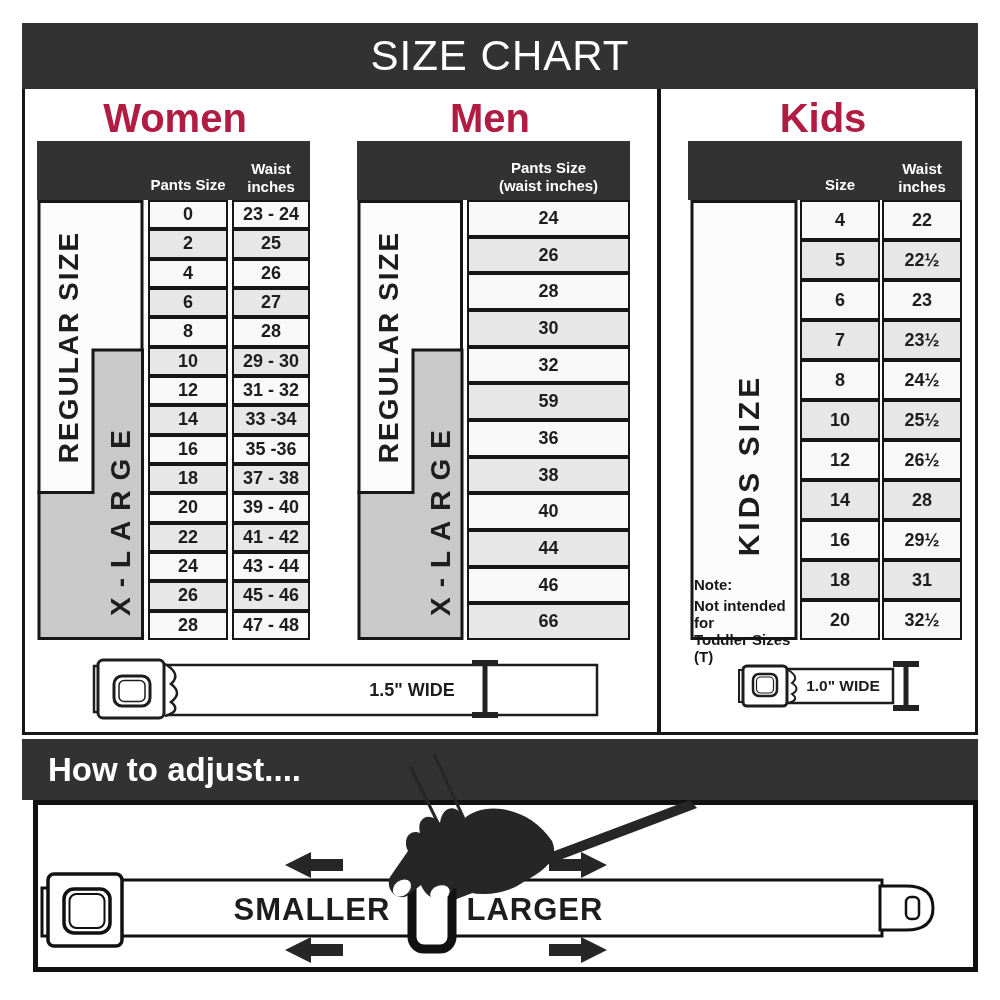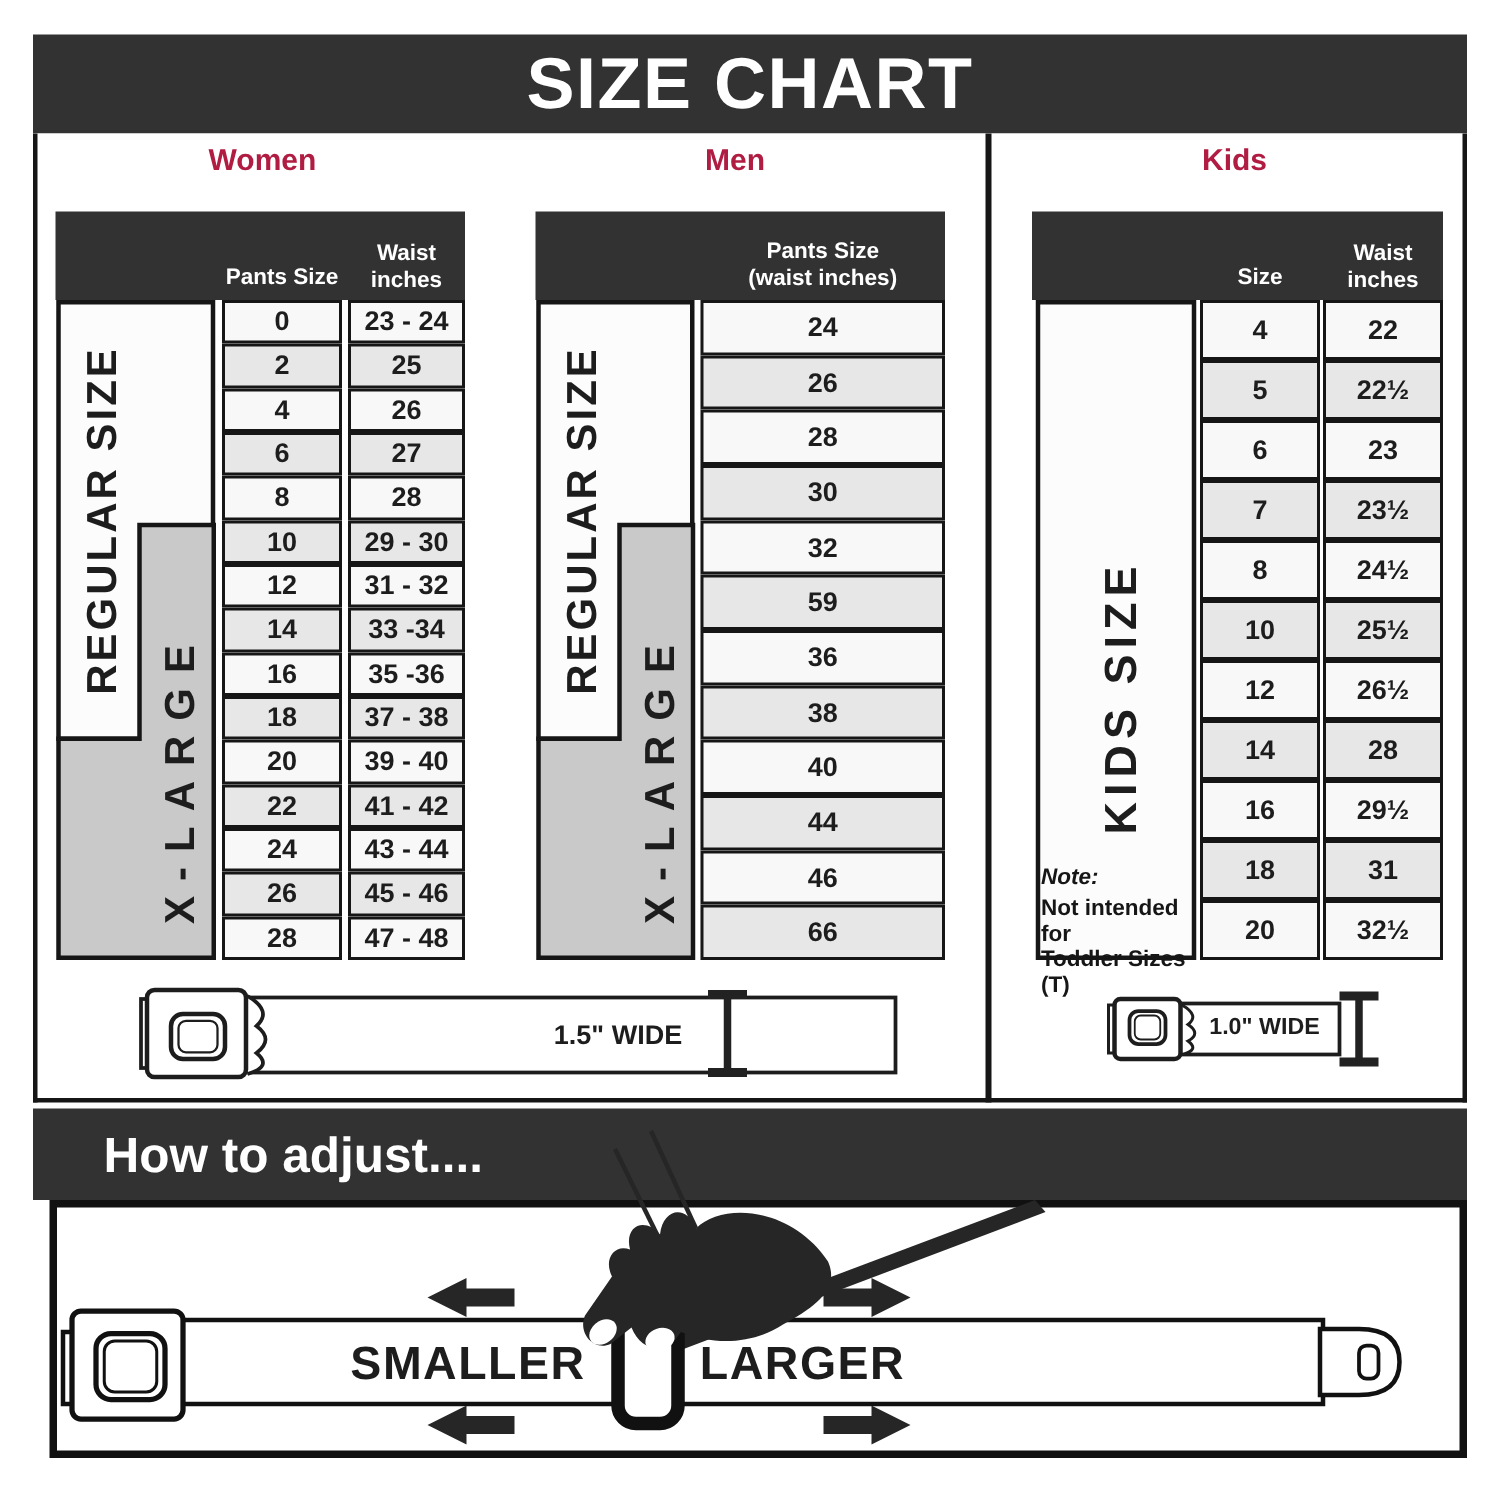--- a/index.html
+++ b/index.html
@@ -1,44 +1,44 @@
 <!DOCTYPE html>
 <html><head>
 <meta charset="utf-8">
 <style>
   html,body{margin:0;padding:0;background:#fff;}
   #canvas{position:relative;width:1000px;height:1000px;background:#fff;
           font-family:"Liberation Sans",sans-serif;color:#1d1d1d;overflow:hidden;}
   .abs{position:absolute;}
   .titlebar{left:22px;top:23px;width:956px;height:66px;background:#323232;color:#fff;
             display:flex;align-items:center;justify-content:center;
-            font-size:48px;font-weight:bold;letter-spacing:1px;}
+            font-size:42px;font-weight:normal;letter-spacing:1px;}
   .panelbody{left:22px;top:89px;width:956px;height:646px;border:3px solid #161616;border-top:none;
              background:#fff;box-sizing:border-box;}
   .vdivider{left:657px;top:89px;width:4px;height:646px;background:#161616;}
-  .colhead{top:96px;width:220px;text-align:center;font-size:20px;font-weight:bold;color:#b01c42;}
+  .colhead{top:96px;width:220px;text-align:center;font-size:40px;font-weight:bold;color:#b01c42;}
   .thead{top:141px;height:59px;background:#323232;color:#fff;font-weight:600;font-size:15px;}
   .thead span{position:absolute;text-align:center;line-height:18px;}
   .rows{top:200px;height:440px;display:flex;flex-direction:column;}
   .row{position:relative;flex:1;}
   .cell{position:absolute;top:0;height:100%;display:flex;align-items:center;justify-content:center;
         border:2.5px solid #161616;box-sizing:border-box;background:#f8f8f8;
         font-weight:bold;font-size:18px;color:#1d1d1d;}
   .row:nth-child(even) .cell{background:#e7e7e7;}
   #women-rows{left:37px;width:273px;}
   #men-rows{left:357px;width:273px;}
   #kids-rows{left:688px;width:274px;}
   .wc1{left:111px;width:80px;} .wc2{left:195px;width:78px;}
   .mc1{left:110px;width:163px;}
   .kc1{left:112px;width:80px;} .kc2{left:194px;width:80px;}
   .note{left:694px;top:576px;width:102px;font-size:15px;font-weight:bold;line-height:17px;color:#161616;}
-  .note .n1{margin-bottom:4px;font-style:italic;}
+  .note .n1{margin-bottom:4px;}
   .bottombar{left:22px;top:739px;width:956px;height:61px;background:#323232;color:#fff;
              display:flex;align-items:center;font-size:33px;font-weight:bold;
-             padding-left:47px;box-sizing:border-box;}
+             padding-left:26px;box-sizing:border-box;}
   .bottompanel{left:33px;top:800px;width:945px;height:172px;border:5px solid #111;
                box-sizing:border-box;background:#fff;}
   svg{display:block;}
   svg text{font-family:"Liberation Sans",sans-serif;fill:#1d1d1d;}
 </style>
 </head>
 <body>
 
 <div id="canvas">
 

